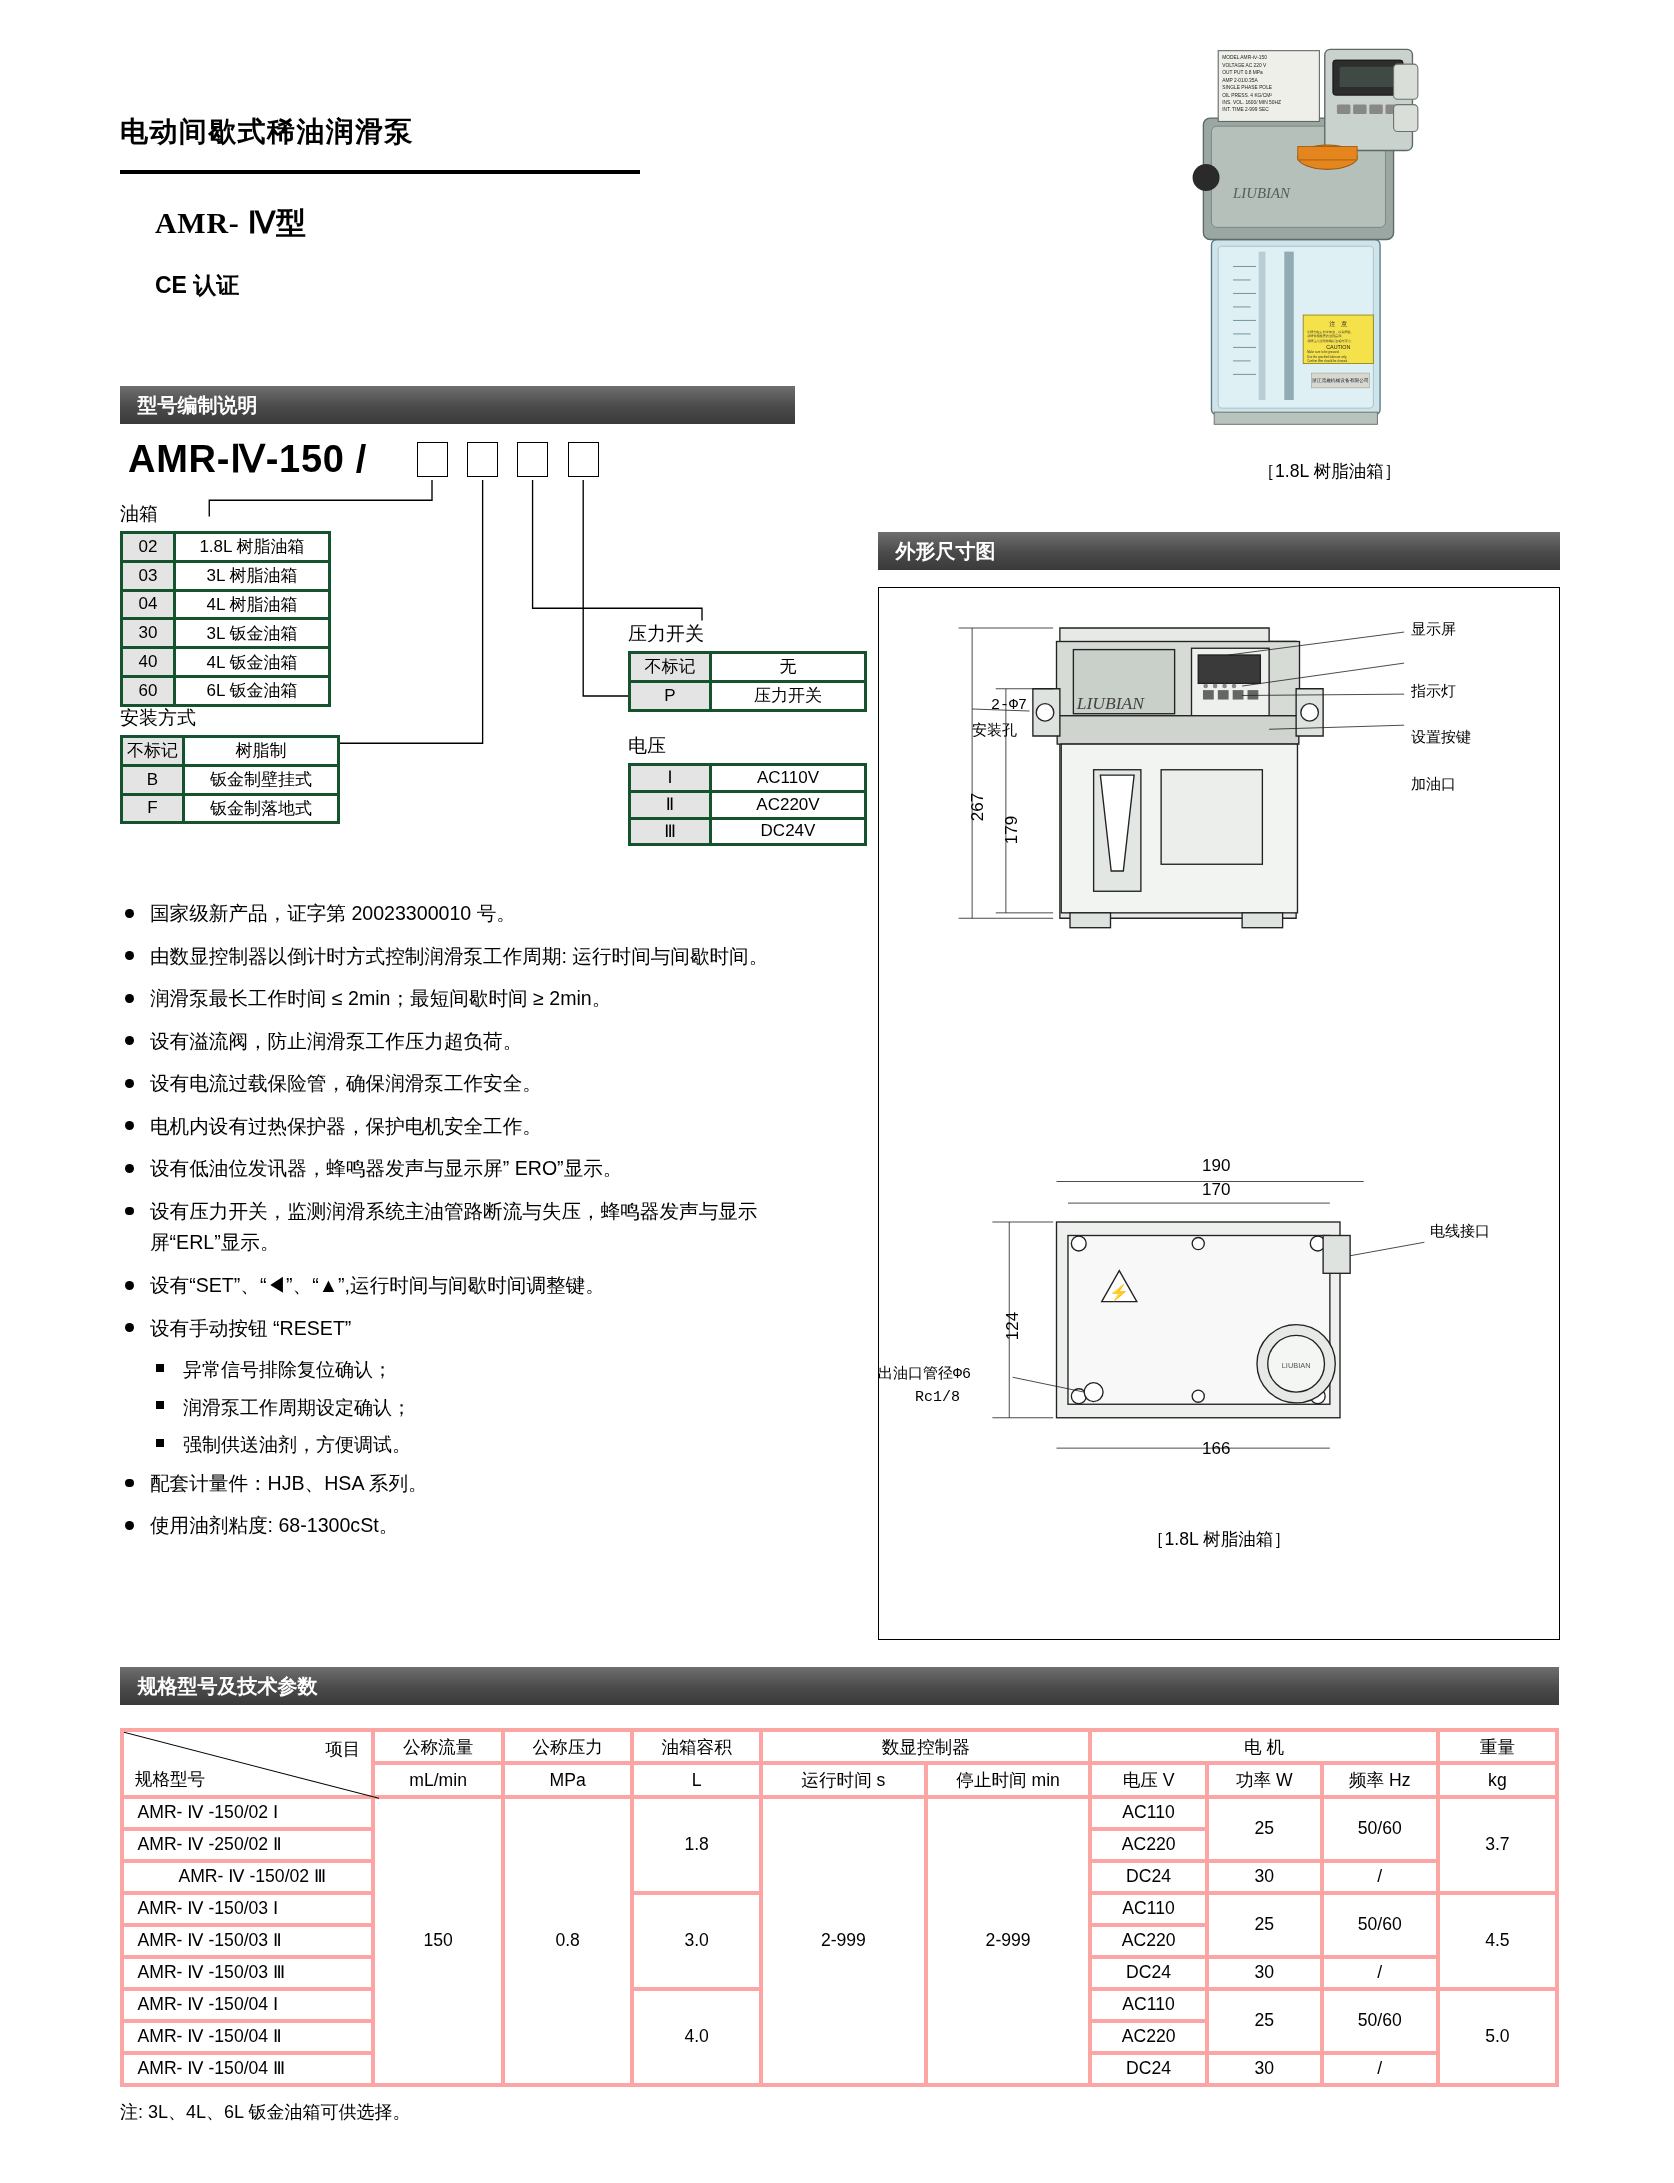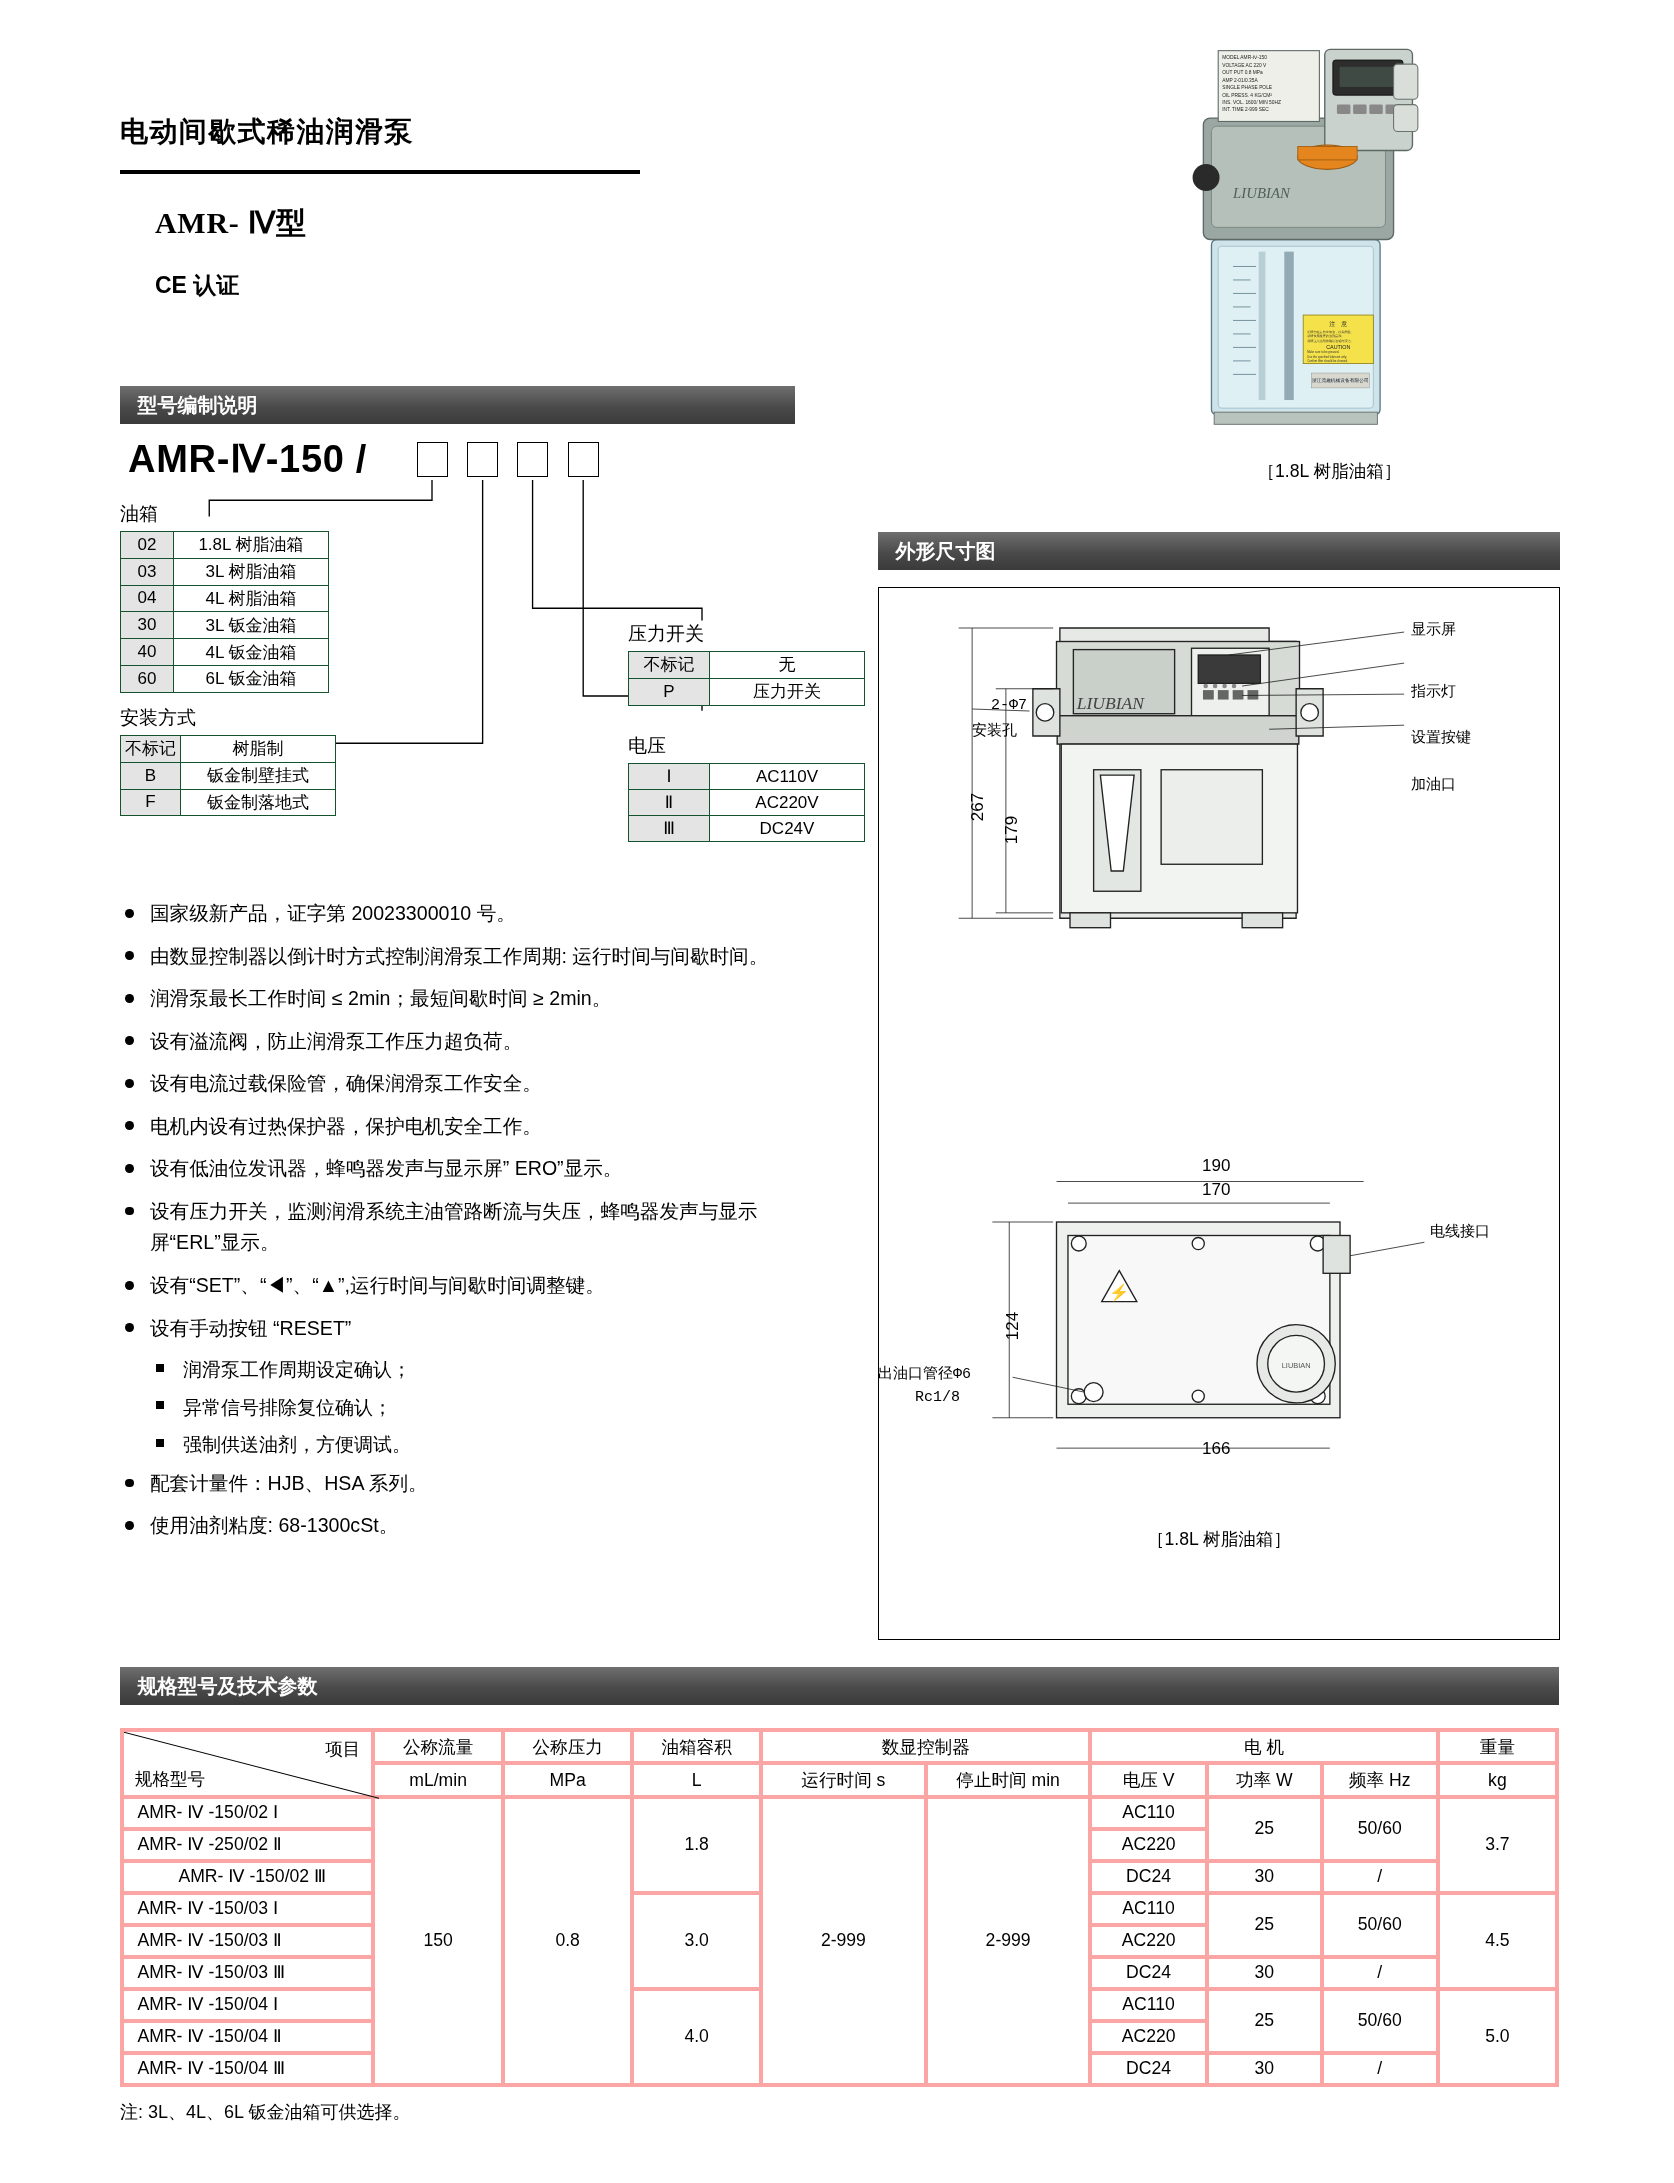--- a/index.html
+++ b/index.html
@@ -45,21 +45,21 @@
     position:absolute; left:128px; top:437px;
     font-size:38px; font-weight:bold; letter-spacing:0.7px;
   }
   .box-sq {
     position:absolute; border:1.4px solid #000; width:31px; height:35px; background:#fff;
   }
 
   
   .opt-tbl { position:absolute; border-collapse:collapse; font-size:17px; }
   .opt-tbl td {
-    border:1px solid #14532d; padding:1.4px 4px; height:26px; text-align:center; white-space:nowrap;
+    border:3px solid #14532d; padding:1.4px 4px; height:26px; text-align:center; white-space:nowrap;
   }
   .opt-tbl td.k { width:53px; background:#e4e4e4; }
   .opt-tbl td.v { width:155px; background:#fff; text-align:center; }
   .lbl { position:absolute; font-size:19px; }
 
   
   .bullets { position:absolute; left:120px; top:898px; width:709px; font-size:19.6px; line-height:1.62; }
   .bl { position:relative; padding-left:30px; margin-bottom:10.8px; }
   .bl:before {
     content:""; position:absolute; left:5.4px; top:10.8px; width:8.8px; height:8.8px;
@@ -289,22 +289,22 @@
     <div class="bl">国家级新产品，证字第 20023300010 号。</div>
     <div class="bl">由数显控制器以倒计时方式控制润滑泵工作周期: 运行时间与间歇时间。</div>
     <div class="bl">润滑泵最长工作时间 ≤ 2min；最短间歇时间 ≥ 2min。</div>
     <div class="bl">设有溢流阀，防止润滑泵工作压力超负荷。</div>
     <div class="bl">设有电流过载保险管，确保润滑泵工作安全。</div>
     <div class="bl">电机内设有过热保护器，保护电机安全工作。</div>
     <div class="bl">设有低油位发讯器，蜂鸣器发声与显示屏” ERO”显示。</div>
     <div class="bl">设有压力开关，监测润滑系统主油管路断流与失压，蜂鸣器发声与显示屏“ERL”显示。</div>
     <div class="bl">设有“SET”、“◀”、“▲”,运行时间与间歇时间调整键。</div>
     <div class="bl">设有手动按钮 “RESET”</div>
+    <div class="sub">异常信号排除复位确认；</div>
     <div class="sub">润滑泵工作周期设定确认；</div>
-    <div class="sub">异常信号排除复位确认；</div>
     <div class="sub">强制供送油剂，方便调试。</div>
     <div class="bl">配套计量件：HJB、HSA 系列。</div>
     <div class="bl">使用油剂粘度: 68-1300cSt。</div>
   </div>
 
   <div class="sec-bar" style="left:878px; top:532px; width:682px;">
     <span>外形尺寸图</span>
   </div>
 
   <div class="dim-frame"></div>

